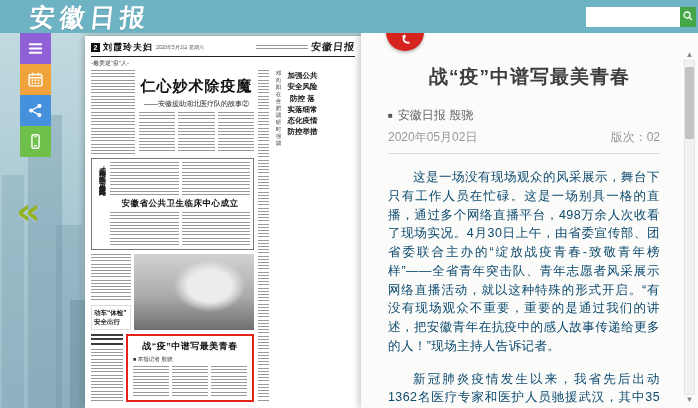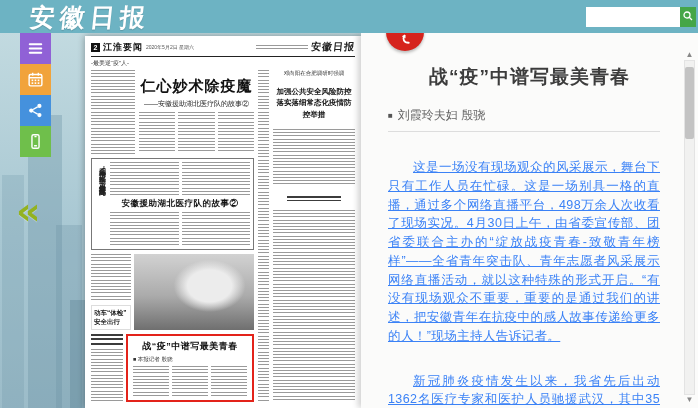--- a/index.html
+++ b/index.html
@@ -42,21 +42,21 @@
     display:flex;align-items:center;justify-content:center;}
   .psection{font-size:9px;font-weight:bold;color:#111;letter-spacing:1px;}
   .pdate{font-size:5px;color:#555;}
   .pmast{font-family:"DejaVu Serif","Liberation Serif",serif;font-size:10px;font-weight:bold;
     color:#222;transform:skewX(-6deg);letter-spacing:1px;}
   .prule{border-bottom:1.5px solid #222;margin:2px 0 2px 0;}
   .ptag{font-size:6px;color:#333;margin:1px 0 2px 0;}
   .pbody{display:flex;gap:4px;height:332px;}
   .pmain{flex:1;display:flex;flex-direction:column;gap:4px;min-width:0;justify-content:flex-end;}
   .narrowcol{flex:0 0 11px;}
-  .pright{flex:0 0 82px;display:flex;flex-direction:column;gap:9px;}
+  .pright{flex:0 0 82px;display:flex;flex-direction:row;gap:3px;}
 
   .sim{background:repeating-linear-gradient(to bottom,#9a9a9a 0 1px,transparent 1px 3.2px);}
   .sim-dark{background:repeating-linear-gradient(to bottom,#3c3c3c 0 1.7px,transparent 1.7px 4.4px);}
   .cols{display:flex;gap:3px;}
   .cols .sim{flex:1;}
 
   .sec1{display:flex;gap:4px;height:84px;}
   .colA{flex:0 0 44px;}
   .leadblock{flex:1;display:flex;flex-direction:column;min-width:0;}
   .leadline{font-family:"Liberation Serif","DejaVu Serif",serif;font-size:15px;font-weight:bold;
@@ -96,21 +96,21 @@
     box-shadow:-3px 0 6px rgba(0,0,0,.18);overflow:hidden;}
   .backbtn{position:absolute;left:386px;top:13px;width:38px;height:38px;border-radius:50%;
     background:var(--red);z-index:5;cursor:pointer;box-shadow:0 2px 3px rgba(0,0,0,.25);}
   .backbtn svg{position:absolute;left:10px;top:17px;}
   .rtitle{margin-top:31px;text-align:center;font-size:19px;font-weight:bold;color:#3c3c3c;letter-spacing:1px;}
   .rinner{margin:0 38px 0 27px;}
   .rbyline{margin-top:17px;font-size:12px;color:#666;display:flex;align-items:center;gap:5px;}
   .rbullet{font-size:8px;color:#555;}
   .rmeta{margin-top:5px;display:flex;justify-content:space-between;font-size:12px;color:#999;}
   .rdivider{border-top:1px solid #ddd;margin-top:7px;}
-  .rpara{margin-top:26px;font-size:12.5px;line-height:1.5;color:#3b82f6;text-indent:2em;letter-spacing:.4px;text-align:justify;text-decoration:underline;}
+  .rpara{margin-top:14px;font-size:12.5px;line-height:1.5;color:#0c4a6e;text-indent:2em;letter-spacing:.4px;text-align:justify;}
 
   
   .scroll{position:absolute;right:2px;top:17px;bottom:3px;width:13px;display:flex;flex-direction:column;align-items:center;}
   .sarrow{font-size:8px;color:#888;line-height:10px;cursor:pointer;}
   .strack{flex:1;width:11px;background:#f1f1f0;border:1px solid #e3e3e3;position:relative;}
   .sthumb{position:absolute;left:0;top:6px;width:9px;height:72px;background:#c3c3c3;border-radius:2px;cursor:pointer;}
 </style>
 </head>
 <body>
 
@@ -188,21 +188,21 @@
         </svg>
       </span>
     </div>
   </div>
 
   <div class="collapse">«</div>
 
   <div class="page">
     <div class="phead">
       <span class="pbadge">2</span>
-      <span class="psection">江淮要闻</span>
+      <span class="psection">刘霞玲夫妇</span>
       <span class="pdate">2020年5月2日 星期六</span>
       <span style="flex:1"></span>
       <span class="sim" style="width:52px;height:5px"></span>
       <span class="pmast">安徽日报</span>
     </div>
     <div class="prule"></div>
     <div class="ptag">-最美逆“疫”人-</div>
 
     <div class="pbody">
       <div class="pmain">
@@ -220,21 +220,21 @@
           </div>
         </div>
 
         <div class="boxed">
           <div class="vhead">合肥携手“科学岛”再攀科技高峰</div>
           <div class="boxin">
             <div class="cols">
               <div class="sim"></div>
               <div class="sim"></div>
             </div>
-            <div class="boxh">安徽援助湖北医疗队的故事②</div>
+            <div class="boxh">安徽省公共卫生临床中心成立</div>
             <div class="cols">
               <div class="sim"></div>
               <div class="sim"></div>
             </div>
           </div>
         </div>
 
         <div class="sec3">
           <div class="capcol">
             <div class="sim" style="flex:1"></div>
@@ -270,21 +270,25 @@
         <div class="sim" style="flex:1"></div>
       </div>
     </div>
   </div>
 
   <div class="reader">
     <div class="rtitle">战“疫”中谱写最美青春</div>
     <div class="rinner">
       <div class="rbyline">
         <span class="rbullet">■</span>
-        <span>刘霞玲夫妇 殷骁</span>
+        <span>安徽日报 殷骁</span>
+      </div>
+      <div class="rmeta">
+        <span>2020年05月02日</span>
+        <span>版次：02</span>
       </div>
       <div class="rdivider"></div>
       <div class="rpara">这是一场没有现场观众的风采展示，舞台下只有工作人员在忙碌。这是一场别具一格的直播，通过多个网络直播平台，498万余人次收看了现场实况。4月30日上午，由省委宣传部、团省委联合主办的“绽放战疫青春-致敬青年榜样”——全省青年突击队、青年志愿者风采展示网络直播活动，就以这种特殊的形式开启。“有没有现场观众不重要，重要的是通过我们的讲述，把安徽青年在抗疫中的感人故事传递给更多的人！”现场主持人告诉记者。</div>
       <div class="rpara">新冠肺炎疫情发生以来，我省先后出动1362名医疗专家和医护人员驰援武汉，其中35周岁以下青年769名，占比达56.4%。他们为守护人民群众生命安全毅然逆行，谱写了最美青春旋律。安医大一附院援鄂医护人员董永鹏、刘霞玲夫妇，就是其中的代表。</div>
 
     </div>
 
     <div class="scroll">
       <div class="sarrow">▲</div>
       <div class="strack">

